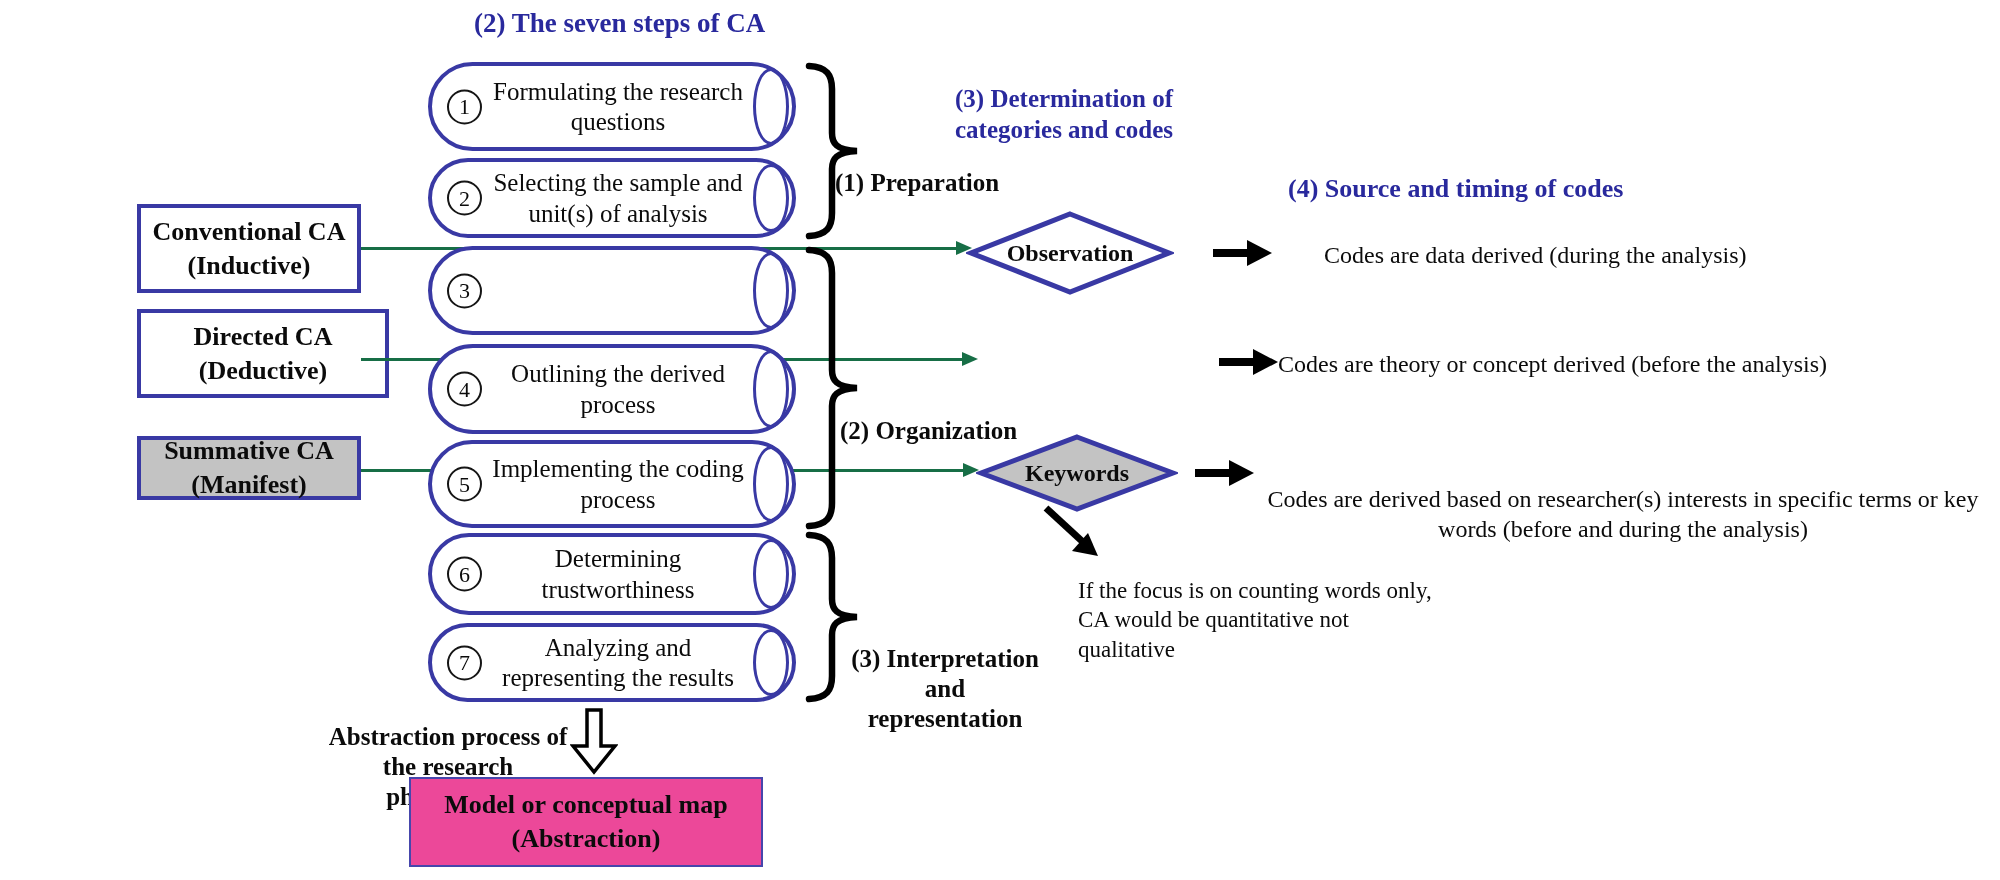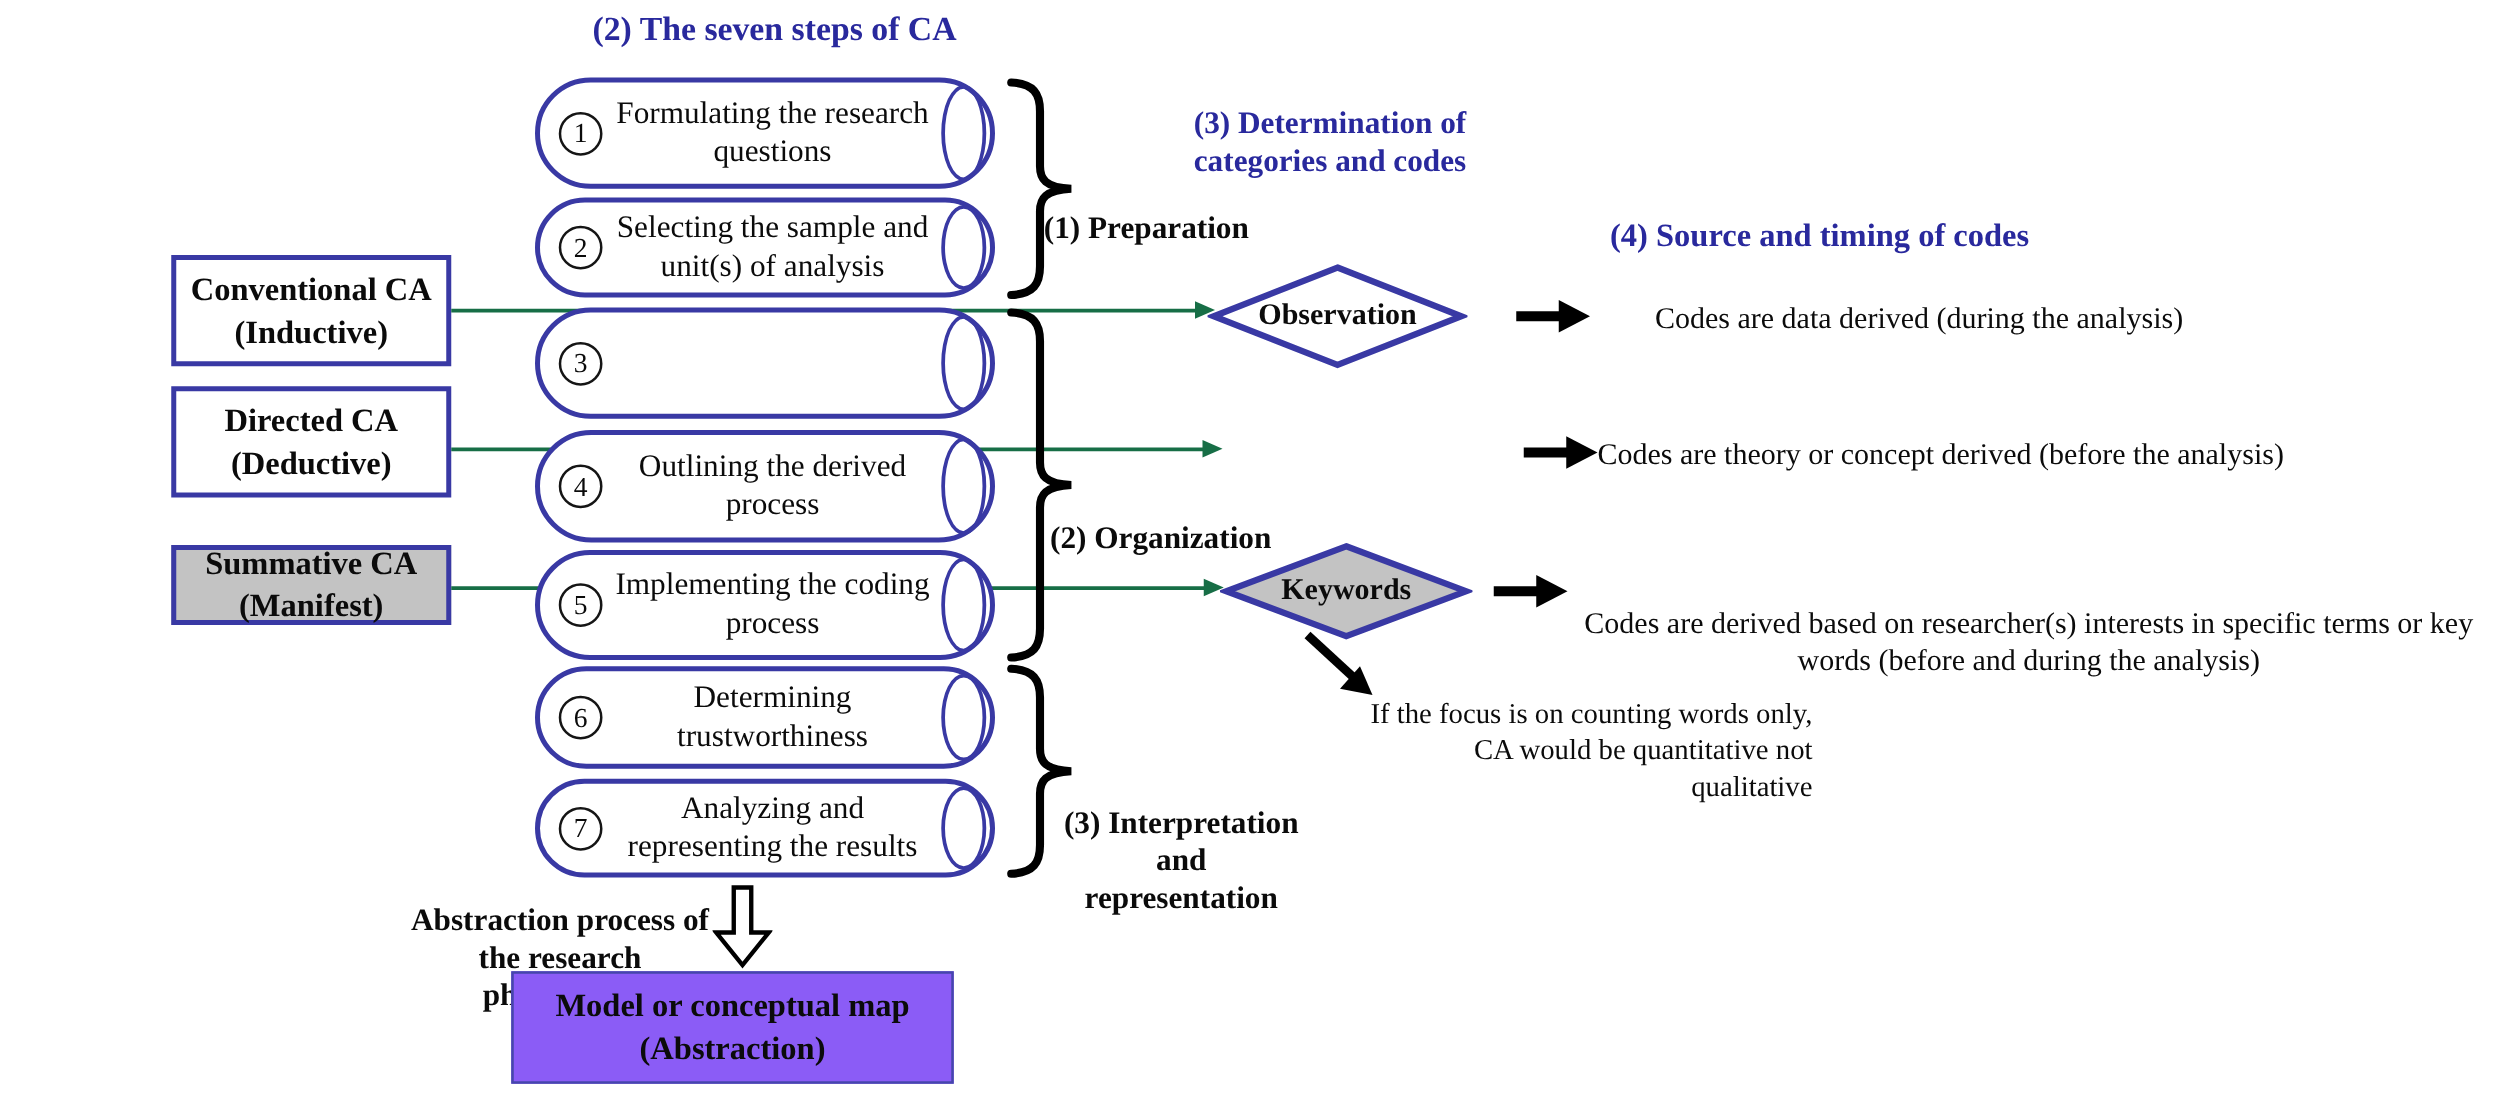--- a/index.html
+++ b/index.html
@@ -53,28 +53,28 @@
   .phase.wrap{white-space:pre-line;text-align:center;}
   
   .diamond{position:absolute;z-index:3;}
   .diamond .dlabel{
     position:absolute;left:50%;top:50%;transform:translate(-50%,-50%);
     font-weight:bold;font-size:24px;white-space:nowrap;
   }
   
   .desc{position:absolute;font-size:24px;line-height:1.25;white-space:nowrap;}
   .desc.wrap{white-space:pre-line;text-align:center;margin-top:31px;}
-  .note{position:absolute;font-size:23px;line-height:1.28;white-space:pre-line;text-align:right;}
+  .note{position:absolute;font-size:23px;line-height:1.28;white-space:pre-line;text-align:left;margin-top:20px;}
   
   .abstraction-label{
     position:absolute;font-weight:bold;font-size:25px;line-height:1.2;
     white-space:pre-line;text-align:center;
   }
   .model-box{
-    position:absolute;border:2px solid #4646ac;background:#8b5cf6;box-sizing:border-box;
+    position:absolute;border:2px solid #4646ac;background:#ec4899;box-sizing:border-box;
     display:flex;align-items:center;justify-content:center;text-align:center;
     font-weight:bold;font-size:26px;line-height:1.3;white-space:pre-line;
   }
   svg{display:block;}
 </style>
 </head>
 <body>
 
 <div id="canvas">
 
@@ -87,21 +87,21 @@
 
   <div class="abs blue-title" style="left:474px;top:8px;">(2) The seven steps of CA</div>
   <div class="abs blue-title wrap" style="left:940px;top:84px;width:248px;">(3) Determination of
 categories and codes</div>
   <div class="abs blue-title" style="left:1288px;top:174px;font-size:26px;">(4) Source and timing of codes</div>
 
   <div class="abs abox" style="left:137px;top:204px;width:224px;height:89px;align-items:center;">
     <span>Conventional CA
 (Inductive)</span>
   </div>
-  <div class="abs abox" style="left:137px;top:309px;width:224px;height:89px;">
+  <div class="abs abox" style="left:137px;top:309px;width:252px;height:89px;">
     <span>Directed CA
 (Deductive)</span>
   </div>
   <div class="abs abox gray" style="left:137px;top:436px;width:224px;height:64px;">
     <span>Summative CA
 (Manifest)</span>
   </div>
 
   <div class="cyl" style="top:62px;height:89px;">
     <span class="num">1</span>

